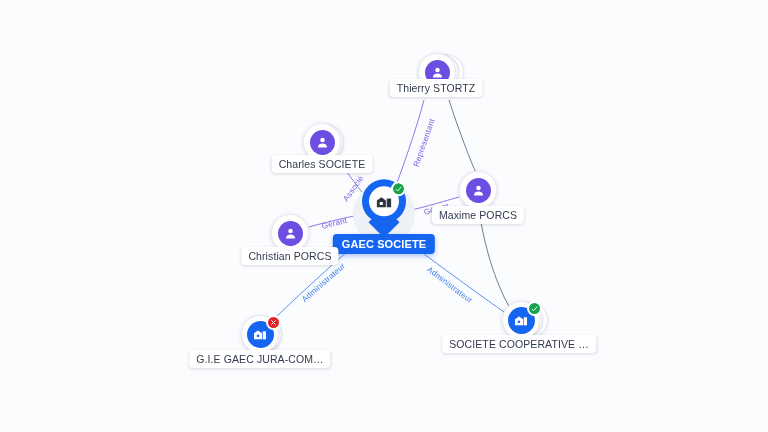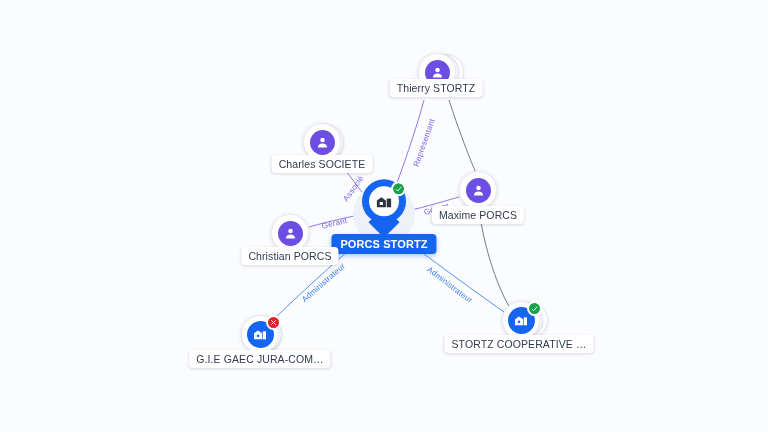--- a/index.html
+++ b/index.html
@@ -196,21 +196,21 @@
               </svg>
             </div>
             <div class="badge badge-ok" style="left: 29px; top: 2px;">
               <svg viewBox="0 0 24 24">
                 <polyline points="5,13 10,18 19,7"></polyline>
               </svg>
             </div>
           </div>
         </div>
       </div>
-      <div class="node-label primary" style="left: 384px; top: 234px;">PORCS STORTZ</div>
+      <div class="node-label primary" style="left: 384px; top: 234px;">GAEC SOCIETE</div>
       <div class="node" style="left: 437px; top: 72px;">
         <div class="node-visual" style="transform: translate(-50%, -50%);">
           <div class="stack" style="width: 36px; height: 36px; left: 10px; top: 1px; z-index: 1;"></div>
           <div class="stack" style="width: 36px; height: 36px; left: 5px; top: 1px; z-index: 1;"></div>
           <div class="circle-node" style="position: relative; z-index: 3;">
             <div class="avatar">
               <svg viewBox="0 0 24 24">
                 <circle cx="12" cy="8" r="3.6"></circle>
                 <path d="M4.6 20c0-4.1 3.3-6.4 7.4-6.4S19.4 15.9 19.4 20z"></path>
               </svg>
@@ -293,16 +293,16 @@
               </svg>
             </div>
             <div class="badge badge-ok" style="left: 24px; top: -1px;">
               <svg viewBox="0 0 24 24">
                 <polyline points="5,13 10,18 19,7"></polyline>
               </svg>
             </div>
           </div>
         </div>
       </div>
-      <div class="node-label" style="left: 519px; top: 335px;">STORTZ COOPERATIVE …</div>
+      <div class="node-label" style="left: 519px; top: 335px;">SOCIETE COOPERATIVE …</div>
     </div>
 
 </div>
 
 </body></html>

